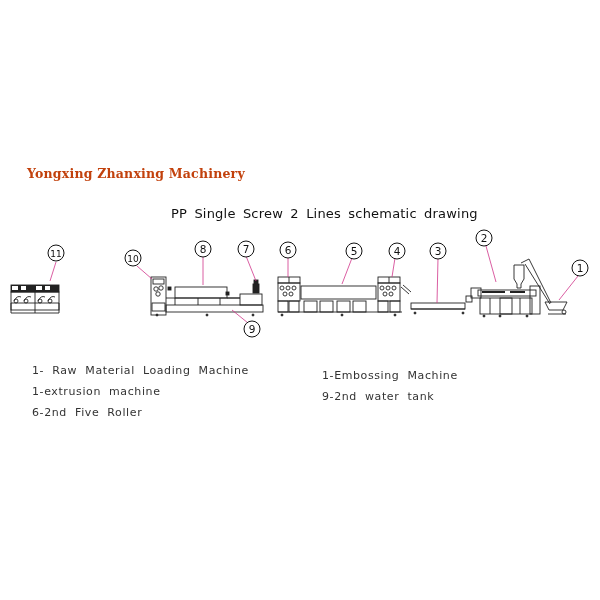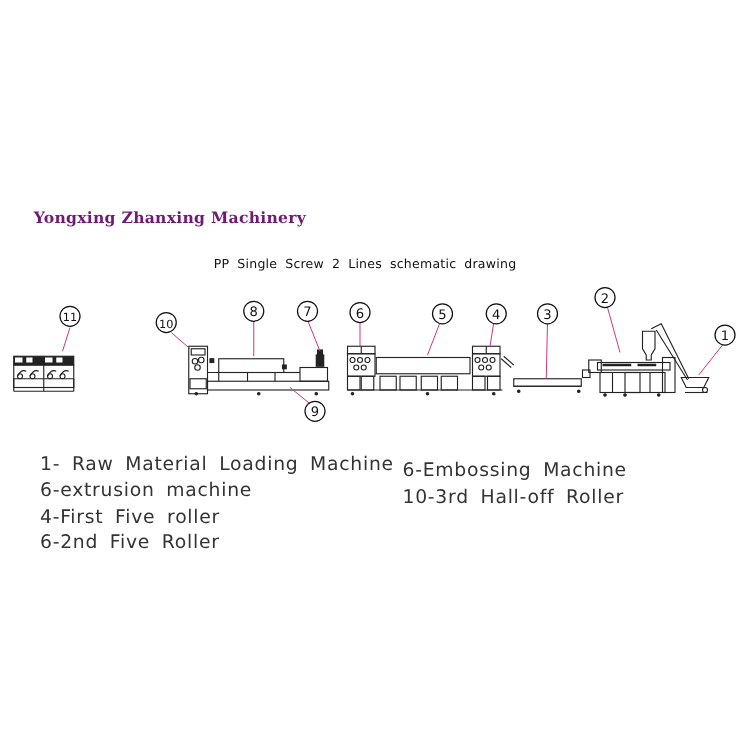--- a/index.html
+++ b/index.html
@@ -1,20 +1,20 @@
 <!DOCTYPE html>
 <html><head>
 <meta charset="utf-8">
 <style>
   html,body{margin:0;padding:0;background:#fff;}
   body{width:600px;height:600px;position:relative;overflow:hidden;font-family:"DejaVu Sans",sans-serif;}
-  .brand{position:absolute;left:27px;top:166px;font-family:"DejaVu Serif",serif;font-weight:bold;color:#701a75;font-size:12.5px;letter-spacing:0.2px;}
-  .subtitle{position:absolute;left:171px;top:206px;font-size:10px;color:#111;word-spacing:3px;letter-spacing:0.2px;}
+  .brand{position:absolute;left:27px;top:166px;font-family:"DejaVu Serif",serif;font-weight:bold;color:#c2410c;font-size:12.5px;letter-spacing:0.2px;}
+  .subtitle{position:absolute;left:171px;top:206px;font-size:13px;color:#111;word-spacing:3px;letter-spacing:0.2px;}
   svg.drawing{position:absolute;left:0;top:0;}
-  .legend{position:absolute;font-size:15px;color:#333;word-spacing:4px;letter-spacing:0.6px;}
+  .legend{position:absolute;font-size:11px;color:#333;word-spacing:4px;letter-spacing:0.6px;}
   .legend div{height:20.8px;line-height:20.8px;white-space:nowrap;}
   .legend.left{left:32px;top:361px;}
   .legend.right{left:322px;top:366px;}
 </style>
 </head>
 <body>
 
 <div class="brand">Yongxing Zhanxing Machinery</div>
 <div class="subtitle">PP Single Screw 2 Lines schematic drawing</div>
 
@@ -174,21 +174,20 @@
     <text x="397" y="255">4</text>
     <text x="438" y="255">3</text>
     <text x="484" y="242">2</text>
     <text x="580" y="272">1</text>
     <text x="252" y="333">9</text>
   </g>
 </svg>
 
 <div class="legend left">
   <div>1- Raw Material Loading Machine</div>
-  <div>6-extrusion machine</div>
-  <div>4-First Five roller</div>
+  <div>1-extrusion machine</div>
   <div>6-2nd Five Roller</div>
 </div>
 
 <div class="legend right">
-  <div>6-Embossing Machine</div>
-  <div>10-3rd Hall-off Roller</div>
+  <div>1-Embossing Machine</div>
+  <div>9-2nd water tank</div>
 </div>
 
 </body></html>

